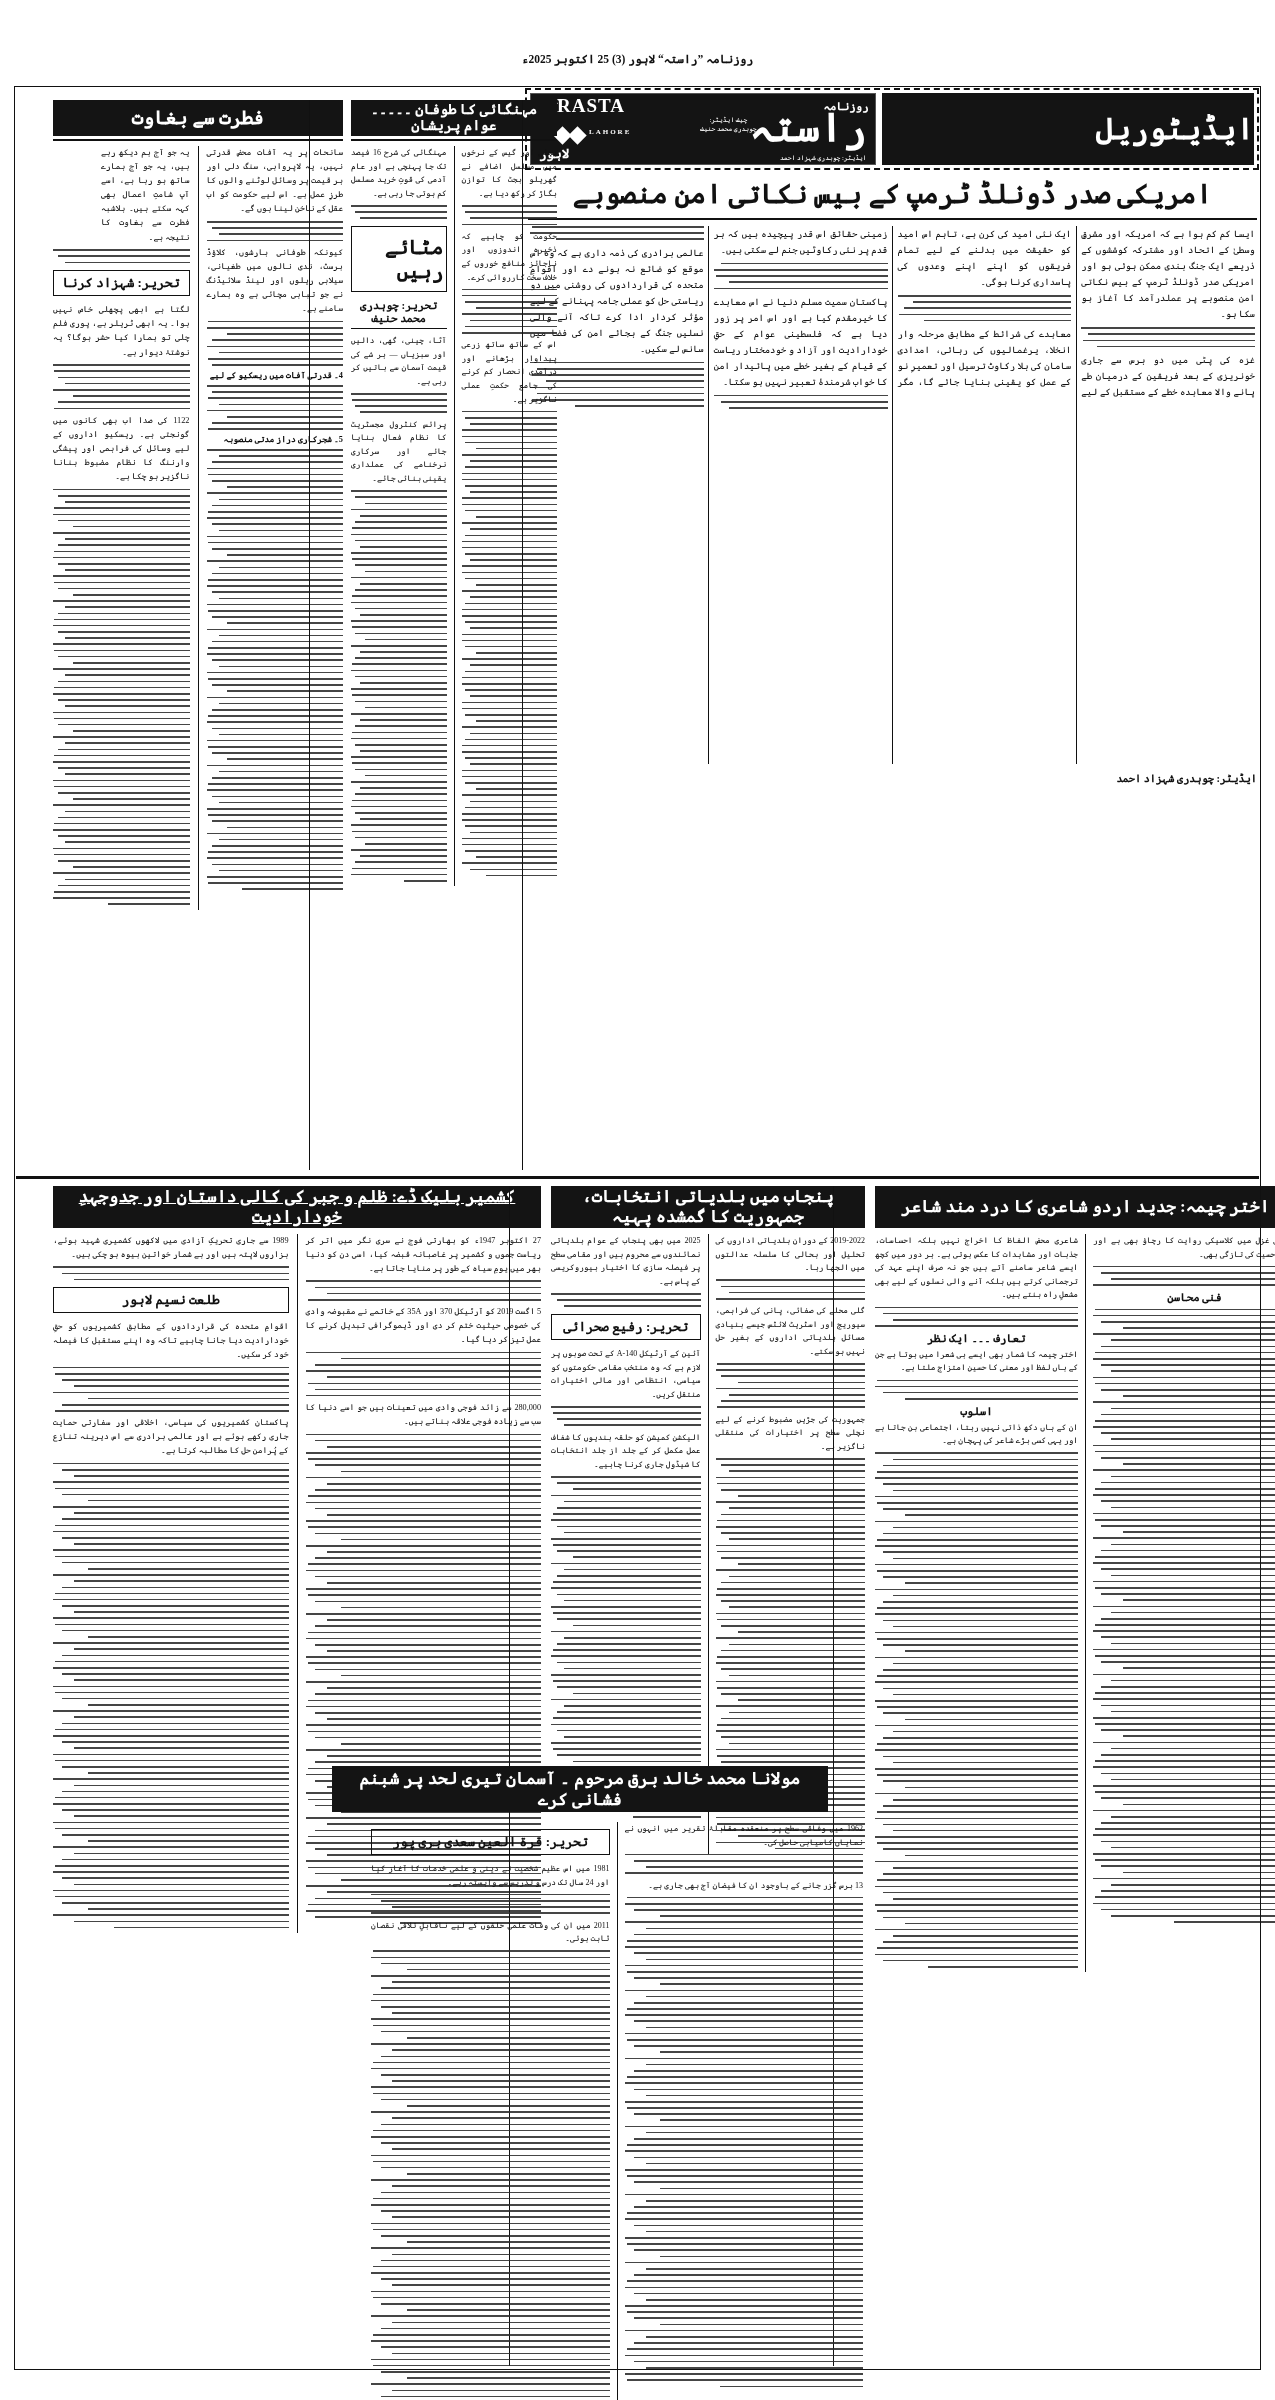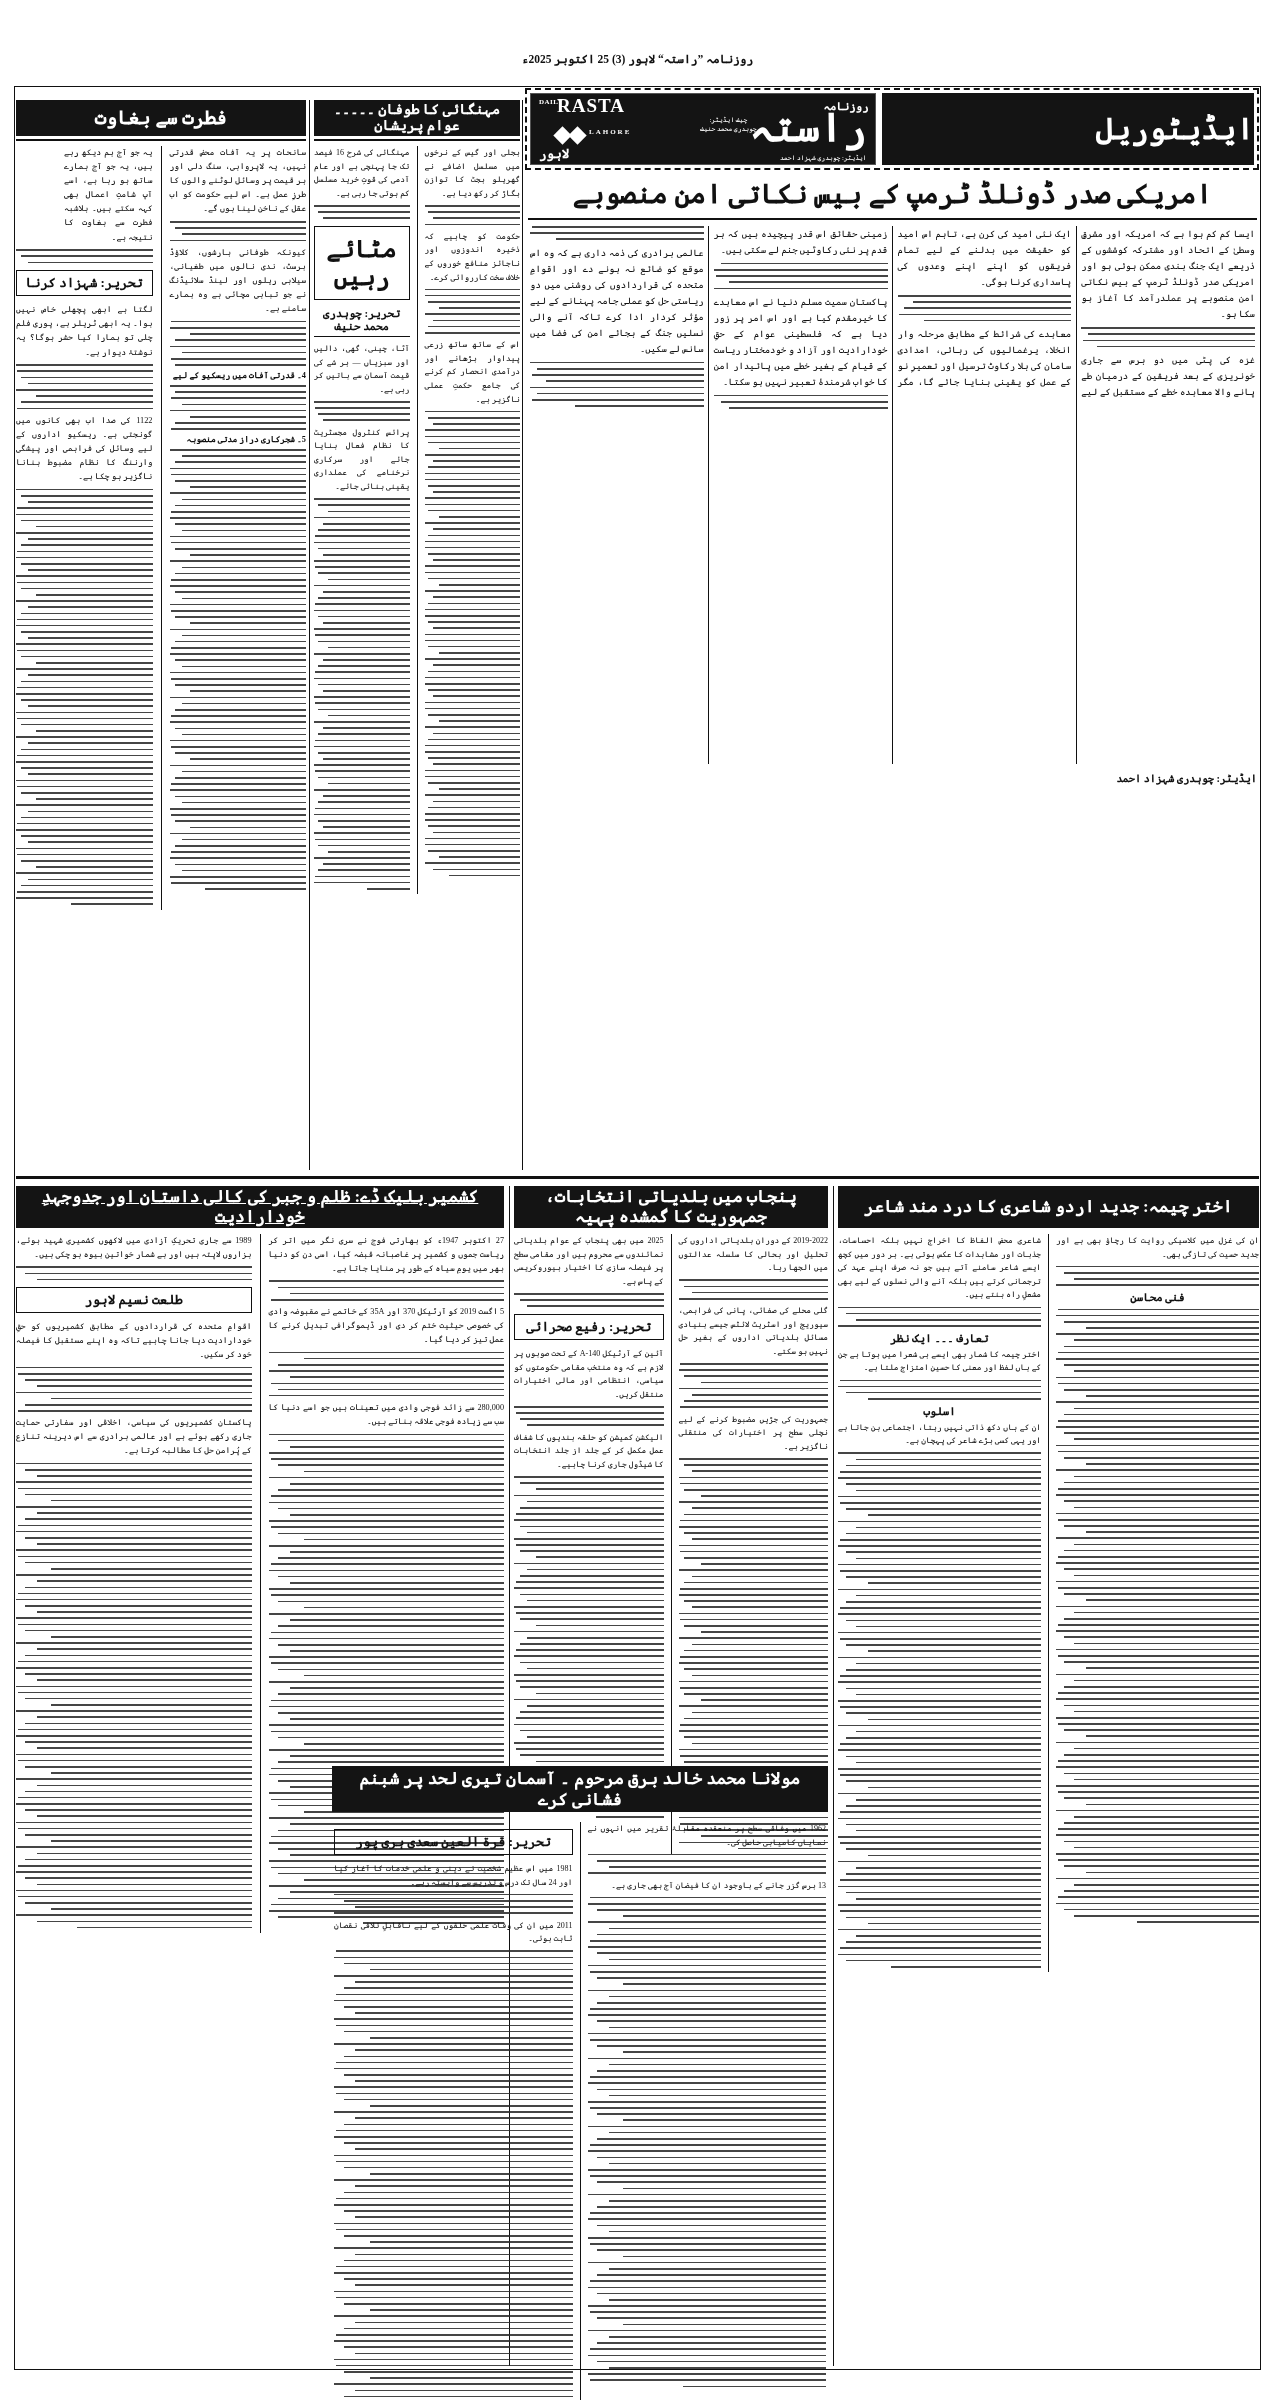--- a/index.html
+++ b/index.html
@@ -61,21 +61,21 @@
   #logo-diamonds{position:absolute;left:24px;top:34px;}
   #logo-diamonds i{display:inline-block;width:13px;height:13px;background:#fff;transform:rotate(45deg);margin:0 1px;}
 
   
   .strip{
     background:#141414;color:#fff;text-align:center;
     font-weight:700;line-height:1.15;padding:5px 4px;box-sizing:border-box;
   }
 
   
-  .colbox{position:absolute;box-sizing:border-box;}
+  .colbox{position:absolute;box-sizing:border-box;margin-left:37px;}
   .vline{position:absolute;width:1px;background:#111;}
 
   
   #ed-headline{
     position:absolute;left:528px;right:18px;top:178px;
     font-size:27px;font-weight:700;line-height:1.25;text-align:center;
     padding-bottom:4px;
   }
   #ed-rule{position:absolute;left:528px;right:18px;top:218px;height:2px;background:#111;}
 
@@ -493,21 +493,21 @@
           <div class="ln s6"></div>
       </div>
       <div style="width:1px;background:#111;"></div>
       <div style="flex:1;" class="copy">
         <div style="font-size:8px;line-height:1.7;text-align:justify;">
           <span>مہنگائی کی شرح 16 فیصد تک جا پہنچی ہے اور عام آدمی کی قوتِ خرید مسلسل کم ہوتی جا رہی ہے۔</span>
         </div>
         <div class="ln s1"></div>
           <div class="ln s2"></div>
           <div class="ln s3"></div>
-        <div class="namebox" style="font-size:24px;padding:8px 2px;">مٹائے رہیں</div>
+        <div class="namebox" style="font-size:20px;padding:8px 2px;text-align:right;">مٹائے رہیں</div>
         <div class="sub-kicker">تحریر: چوہدری محمد حنیف</div>
         <div style="height:1px;background:#111;margin:3px 0 5px;"></div>
         <div style="font-size:8px;line-height:1.7;text-align:justify;">
           <span>آٹا، چینی، گھی، دالیں اور سبزیاں — ہر شے کی قیمت آسمان سے باتیں کر رہی ہے۔</span>
         </div>
         <div class="ln s1"></div>
           <div class="ln s4"></div>
           <div class="ln s2"></div>
           <div class="ln s3"></div>
         <div style="font-size:8px;line-height:1.7;text-align:justify;">

